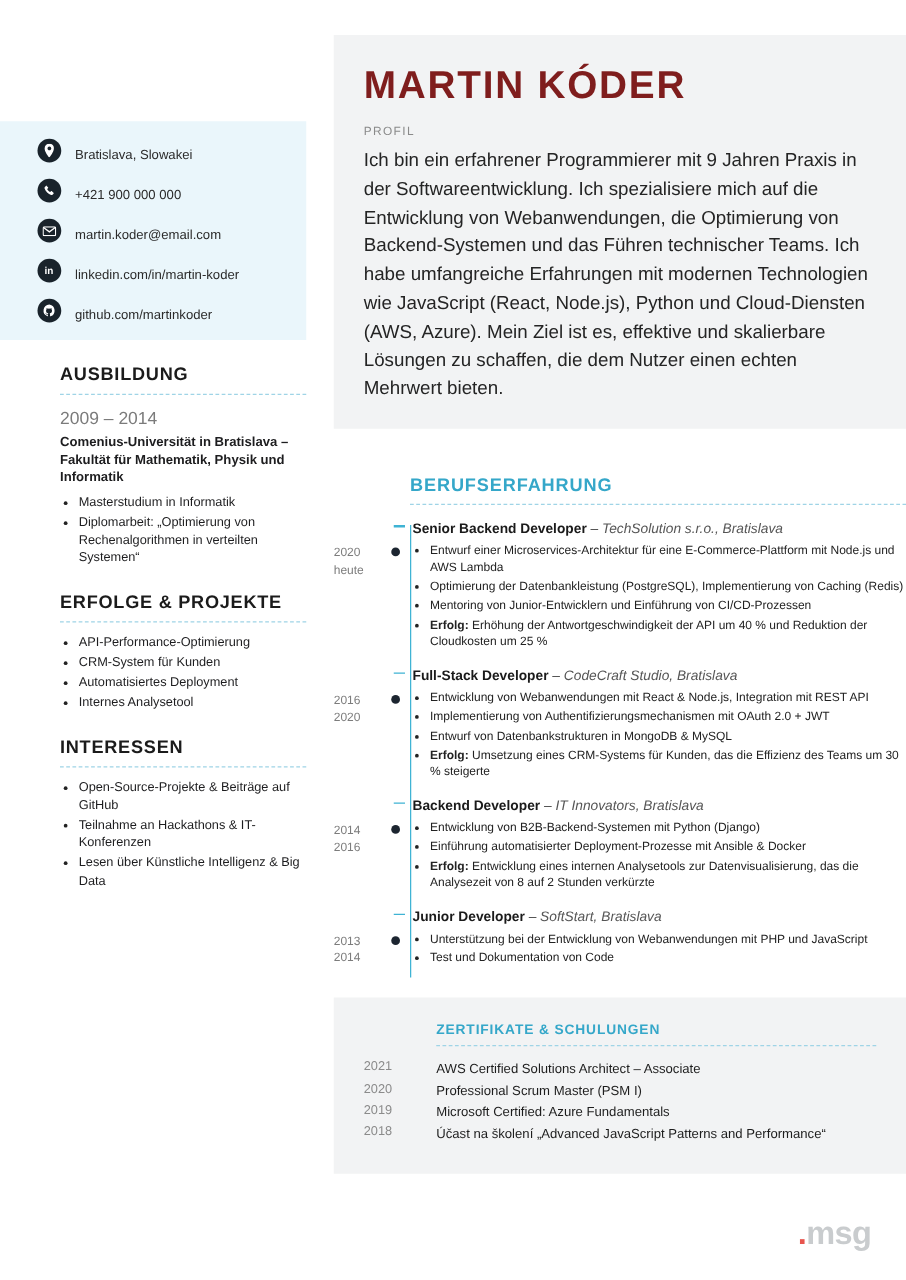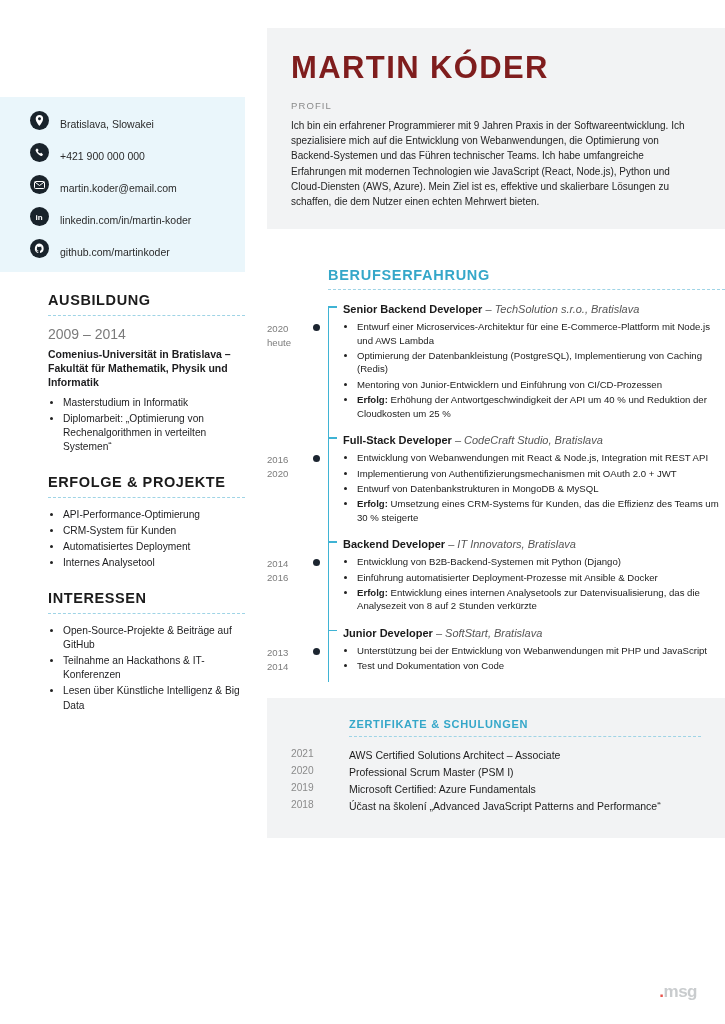--- a/index.html
+++ b/index.html
@@ -99,21 +99,21 @@
     margin: 0 0 14px 0;
   }
   .profil-label {
     font-size: 9.5px;
     letter-spacing: 1.1px;
     color: #8a8a8a;
     margin-bottom: 7px;
     text-transform: uppercase;
   }
   .profil-text {
-    font-size: 10px;
+    font-size: 15px;
     line-height: 1.52;
     color: #242424;
     margin: 0;
   }
 
   .exp-wrap { margin-top: 38px; padding-left: 0; }
   .exp-title {
     font-size: 14.5px;
     font-weight: bold;
     letter-spacing: 0.7px;
@@ -136,21 +136,21 @@
   .job { position: relative; display: flex; margin-bottom: 2px; }
   .job-dates {
     width: 61px;
     flex: 0 0 61px;
     font-size: 9.6px;
     color: #7c7c7c;
     line-height: 1.45;
     padding-top: 20px;
     padding-right: 8px;
   }
-  .job-body { flex: 1 1 auto; padding-left: 15px; position: relative; }
+  .job-body { flex: 1 1 auto; padding-left: 2px; position: relative; }
   .job-head {
     font-size: 11px;
     font-weight: bold;
     color: #1a1a1a;
     padding-top: 1px;
     margin-bottom: 5px;
     position: relative;
   }
   .job-head .co { font-weight: normal; font-style: italic; color: #555; }
   .job-head::before {
@@ -187,21 +187,21 @@
     padding-left: 58px;
   }
   .cert-rule { border-top: 1.6px dashed #9fd4e6; margin: 0 0 11px 58px; }
   .cert-row { display: flex; font-size: 10.5px; margin-bottom: 3px; }
   .cert-year { width: 58px; flex: 0 0 58px; color: #8b8b8b; font-size: 10.2px; }
   .cert-name { flex: 1 1 auto; color: #1d1d1d; line-height: 1.35; }
 
   .footer-logo {
     position: absolute;
     right: 28px; bottom: 22px;
-    font-size: 17px;
+    font-size: 26px;
     font-weight: bold;
     color: #c9ccce;
     letter-spacing: -0.5px;
   }
   .footer-logo .dot { color: #e8554e; }
 </style>
 </head>
 <body>
 
 <div class="page">

